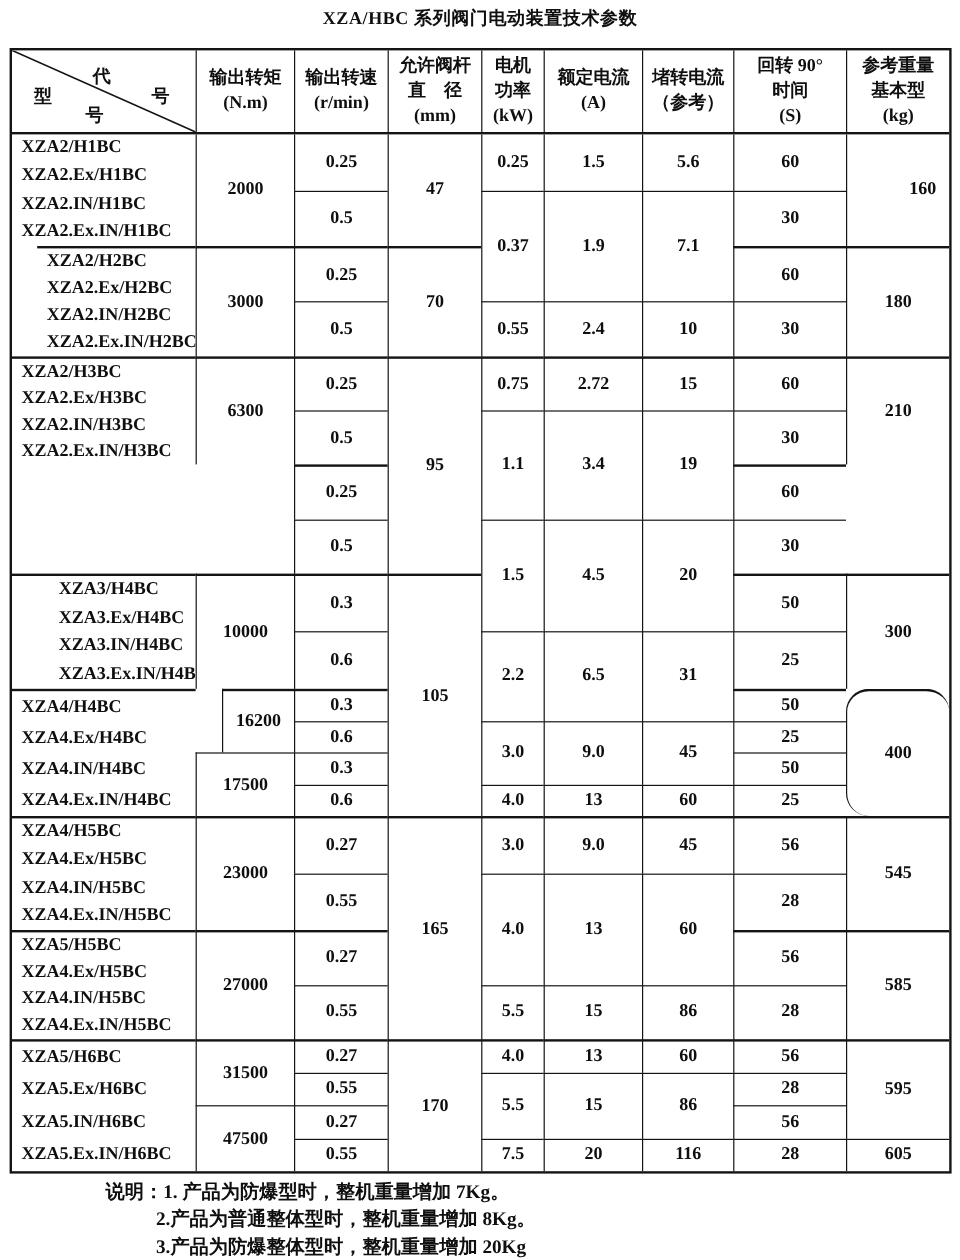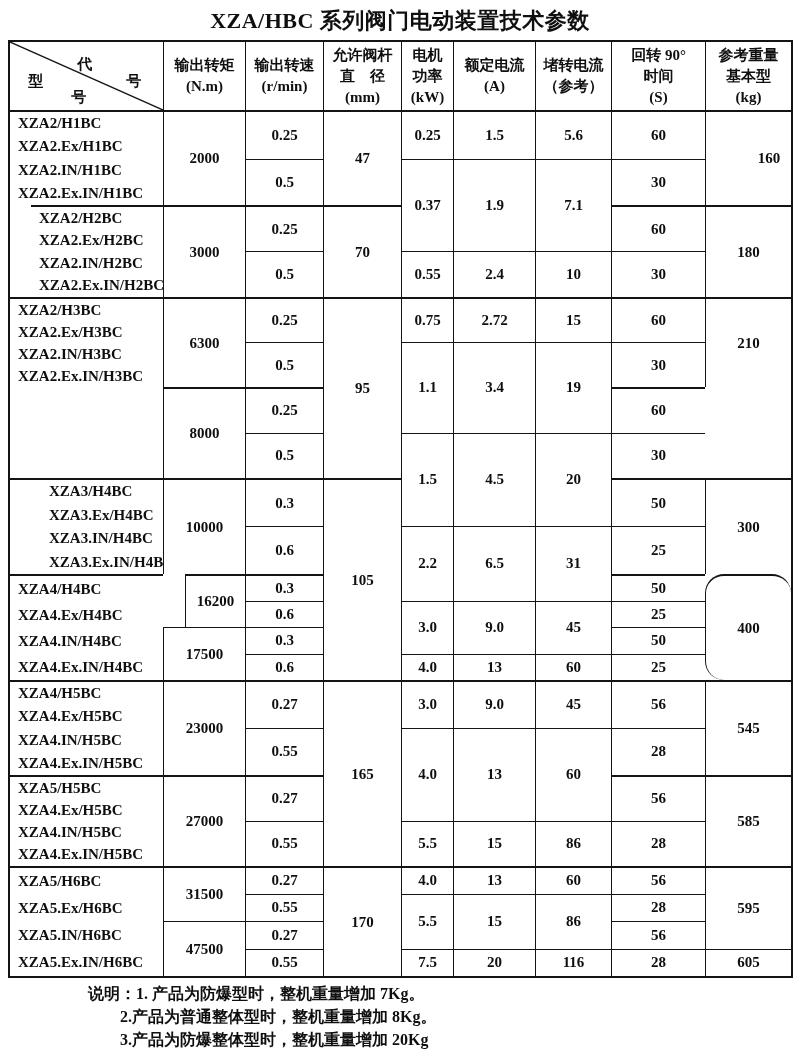--- a/index.html
+++ b/index.html
@@ -1,21 +1,21 @@
 <!DOCTYPE html>
 <html><head>
 <meta charset="utf-8">
 <style>
   * { margin:0; padding:0; box-sizing:border-box; }
   html,body { width:800px; height:1050px; background:#ffffff; overflow:hidden; }
   body { font-family:"Liberation Serif","DejaVu Serif",serif; color:#0f0f0f; font-weight:bold; position:relative; }
 
   .page-title {
     position:absolute; top:6px; left:0; width:800px;
-    text-align:center; font-size:22px; font-weight:bold; letter-spacing:0.5px;
+    text-align:center; font-size:15px; font-weight:bold; letter-spacing:0.5px;
   }
 
   .spec-table {
     position:absolute; left:8px; top:40px;
     border:2px solid #141414; background:#ffffff;
   }
   .thead {
     display:grid;
     grid-template-columns:153px 82px 78px 78px 52px 82px 76px 94px 86px;
     height:70px; border-bottom:2px solid #141414;
@@ -49,21 +49,21 @@
   .cell.no-top { border-top:none; }
   .cell.thick { border-top-width:2px; }
   .cell.model {
     flex-direction:column; align-items:flex-start; justify-content:space-around;
     padding-left:8px; text-align:left;
   }
   .mline { line-height:1; white-space:nowrap; }
 
   .notes { position:absolute; left:88px; top:982px; font-size:16px; }
   .note-line { line-height:23px; white-space:nowrap; }
-  .note-line.indent { margin-left:32px; }
+  .note-line.indent { margin-left:42px; }
 </style>
 </head>
 <body>
 
 <div class="page-title">XZA/HBC 系列阀门电动装置技术参数</div>
 
 <div class="spec-table">
   <div class="thead">
     <div class="th diag">
       <svg viewBox="0 0 153 70" preserveAspectRatio="none">
@@ -156,21 +156,20 @@
       </div>
       <div class="cell model no-left thick" style="grid-area: 33 / 1 / span 4;">
         <div class="mline">XZA5/H6BC</div>
         <div class="mline">XZA5.Ex/H6BC</div>
         <div class="mline">XZA5.IN/H6BC</div>
         <div class="mline">XZA5.Ex.IN/H6BC</div>
       </div>
       <div class="cell no-top" style="grid-area: 1 / 2 / span 4;">2000</div>
       <div class="cell thick" style="grid-area: 5 / 2 / span 4;">3000</div>
       <div class="cell thick" style="grid-area: 9 / 2 / span 4;">6300</div>
-      <div class="cell thick" style="grid-area: 13 / 2 / span 4;">8000</div>
       <div class="cell thick" style="grid-area: 17 / 2 / span 4;">10000</div>
       <div class="cell thick" style="grid-area: 21 / 2 / span 2; margin-left: 22px;">16200</div>
       <div class="cell" style="grid-area: 23 / 2 / span 2;">17500</div>
       <div class="cell thick" style="grid-area: 25 / 2 / span 4;">23000</div>
       <div class="cell thick" style="grid-area: 29 / 2 / span 4;">27000</div>
       <div class="cell thick" style="grid-area: 33 / 2 / span 2;">31500</div>
       <div class="cell" style="grid-area: 35 / 2 / span 2;">47500</div>
       <div class="cell no-top" style="grid-area: 1 / 3 / span 2;">0.25</div>
       <div class="cell" style="grid-area: 3 / 3 / span 2;">0.5</div>
       <div class="cell thick" style="grid-area: 5 / 3 / span 2;">0.25</div>

